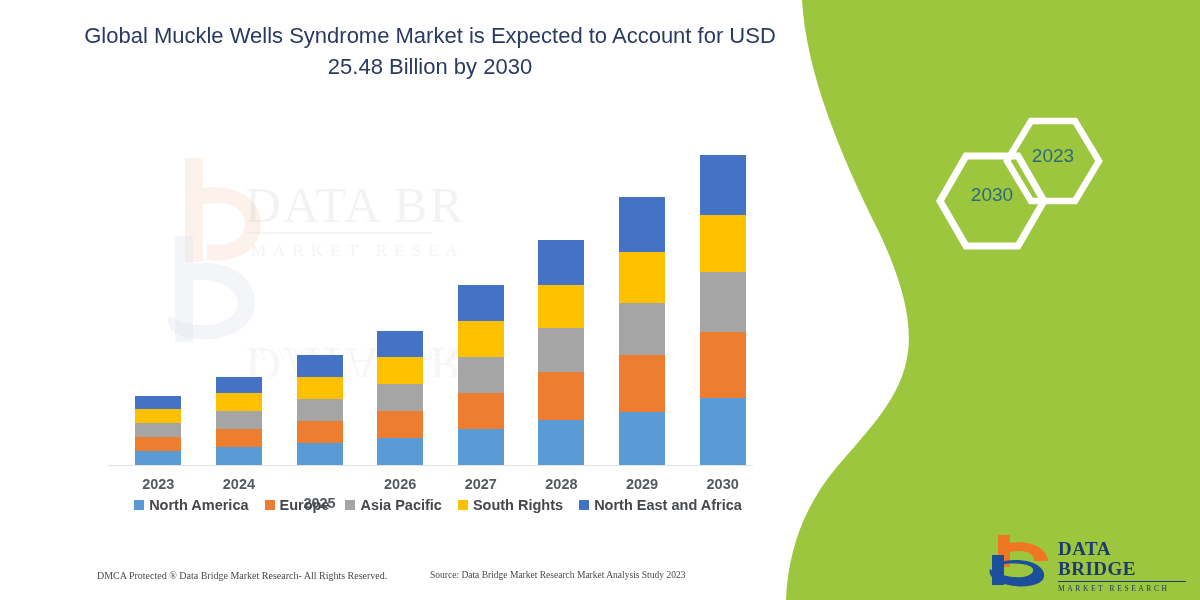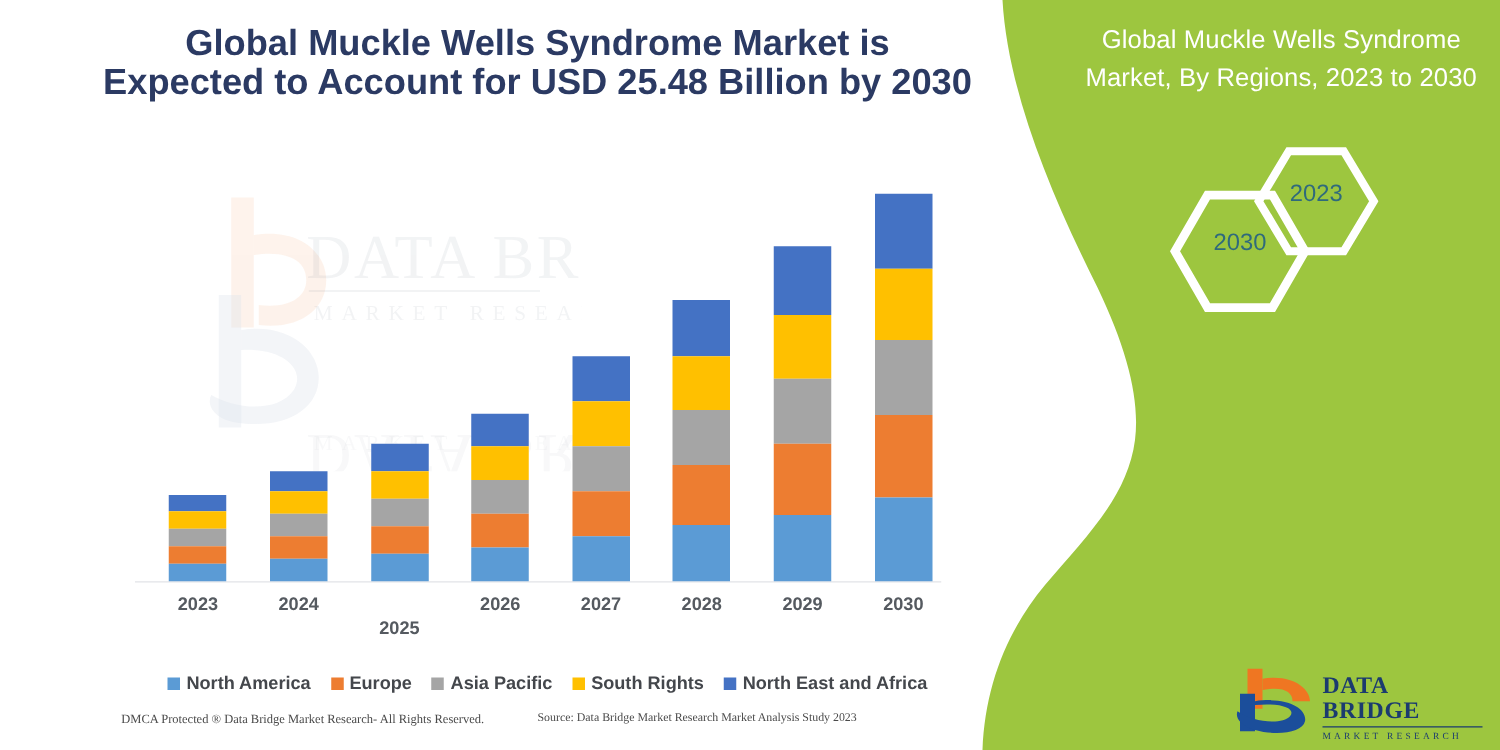--- a/index.html
+++ b/index.html
@@ -57,23 +57,23 @@
   }
   #hex-2030 .hex-label { top: 32px; }
   #hex-2023 .hex-label { top: 28px; }
 
   
   #chart-title {
     position: absolute;
     left: 80px; top: 20px; width: 700px;
     text-align: center;
     color: #2b3a63;
-    font-size: 29px;
+    font-size: 22px;
     line-height: 31px;
-    font-weight: 700;
+    font-weight: 400;
   }
 
   
   #watermark {
     position: absolute;
     left: 165px; top: 152px;
     width: 300px; height: 225px;
     pointer-events: none;
   }
 
@@ -109,24 +109,24 @@
     width: 70px;
     text-align: center;
     color: #555a60;
     font-size: 14.5px;
     font-weight: bold;
   }
 
   
   #legend {
     position: absolute;
-    left: 108px; top: 539px;
+    left: 108px; top: 491px;
     width: 660px; height: 22px;
     display: flex;
-    align-items: flex-start;
+    align-items: flex-end;
     justify-content: center;
     gap: 16px;
   }
   .leg-item { display: flex; align-items: center; gap: 5px; }
   .leg-swatch { width: 10px; height: 10px; display: block; }
   .leg-text {
     color: #44474c;
     font-size: 14.5px;
     font-weight: bold;
     white-space: nowrap;
@@ -190,21 +190,20 @@
     <svg width="1200" height="600" viewBox="0 0 1200 600" xmlns="http://www.w3.org/2000/svg">
       <path d="M 802 0
                C 806 70, 838 150, 878 230
                C 902 280, 912 320, 908 352
                C 902 398, 868 430, 836 468
                C 806 504, 788 548, 786 600
                L 1200 600 L 1200 0 Z" fill="#9dc63f"></path>
     </svg>
   </div>
 
-  <div class="gp-text" id="panel-title">Global Muckle Wells Syndrome Market, By Regions, 2023 to 2030</div>
 
   <div class="hex-wrap" id="hex-2030">
     <svg width="112" height="98" viewBox="0 0 112 98" xmlns="http://www.w3.org/2000/svg">
       <polygon points="30,4 82,4 108,49 82,94 30,94 4,49" fill="none" stroke="#ffffff" stroke-width="7"></polygon>
     </svg>
     <div class="hex-label">2030</div>
   </div>
 
   <div class="hex-wrap" id="hex-2023">
     <svg width="100" height="88" viewBox="0 0 100 88" xmlns="http://www.w3.org/2000/svg">

